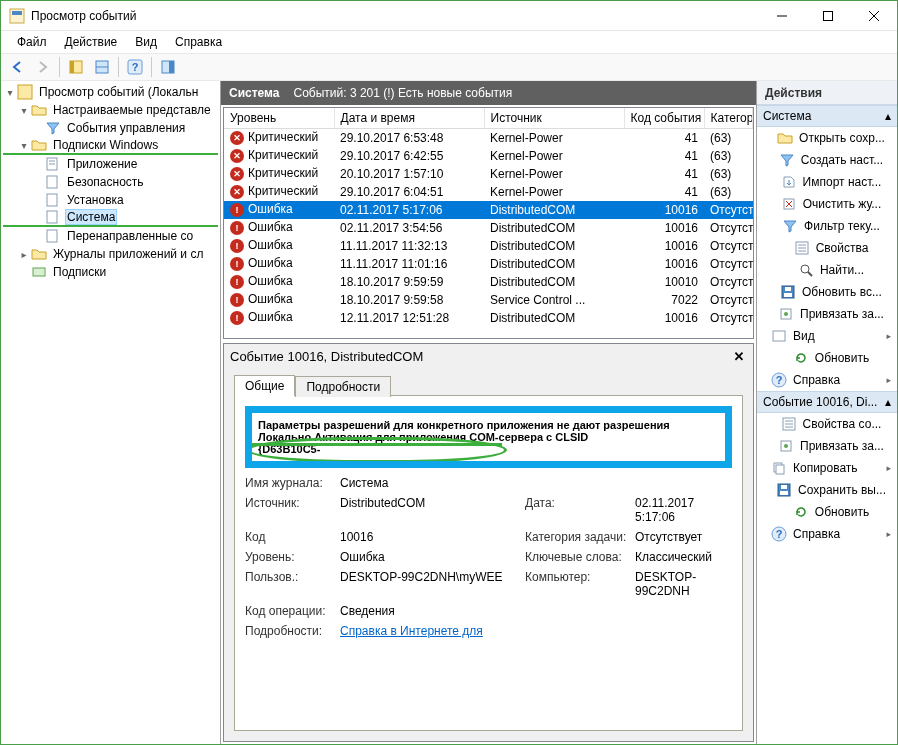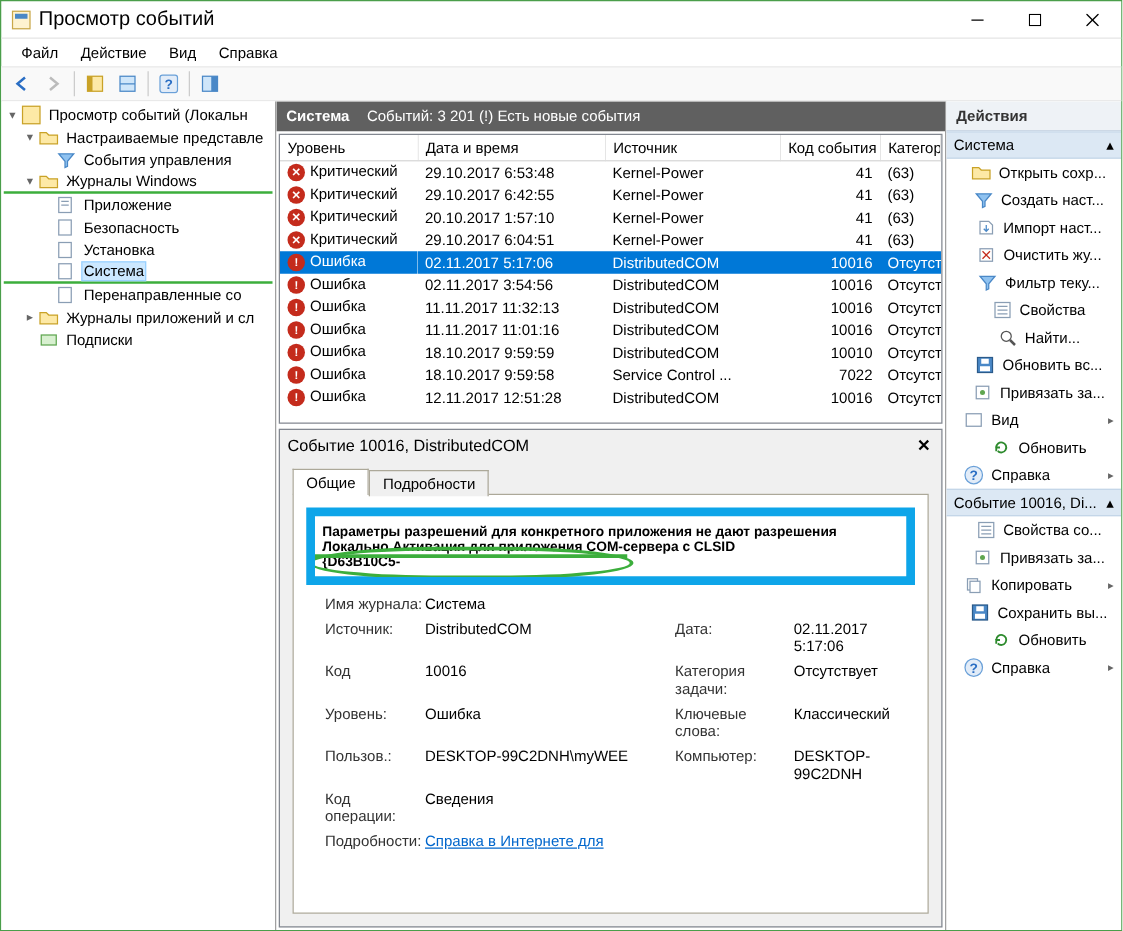--- a/index.html
+++ b/index.html
@@ -2,21 +2,21 @@
 <html><head>
 <meta charset="utf-8">
 <style>
 * { box-sizing: border-box; }
 body { margin: 0; font-family: "Segoe UI", Tahoma, sans-serif; font-size: 12px; background: #fff; overflow: hidden; }
 .window { width: 898px; height: 745px; border: 1px solid #4a9e4a; display: flex; flex-direction: column; background: #fff; }
 
 
 .titlebar { height: 30px; display: flex; align-items: center; padding: 0 0 0 8px; border-bottom: 1px solid #e5e5e5; }
 .titlebar .title-icon { width: 16px; height: 16px; margin-right: 6px; }
-.titlebar .title { flex: 1; font-size: 16px; }
+.titlebar .title { flex: 1; font-size: 12px; }
 .titlebar .win-btn { width: 46px; height: 30px; display: flex; align-items: center; justify-content: center; }
 
 
 .menubar { height: 22px; display: flex; align-items: center; padding: 0 8px; gap: 2px; }
 .menubar .mi { padding: 2px 8px; }
 
 
 .toolbar { height: 28px; display: flex; align-items: center; padding: 0 4px; gap: 2px; border-top: 1px solid #e9e9e9; border-bottom: 1px solid #e9e9e9; background: #f9f9f9; }
 .tool-btn { width: 24px; height: 24px; display: flex; align-items: center; justify-content: center; border: 1px solid transparent; }
 .tool-sep { width: 1px; height: 20px; background: #ccc; margin: 0 2px; }
@@ -65,21 +65,21 @@
 .tab { padding: 3px 10px; background: #fff; border: 1px solid #aca899; border-bottom: none; font-size: 12px; position: relative; top: 1px; }
 .tab.inactive { background: #f0f0f0; top: 2px; }
 .tab-body { flex: 1; margin: 0 10px 10px 10px; border: 1px solid #aca899; background: #fff; padding: 10px; overflow: auto; display: flex; flex-direction: column; gap: 8px; }
 
 .desc-box { border: 7px solid #0ea5e9; padding: 6px; font-size: 11px; max-height: 76px; overflow: auto; position: relative; font-weight: bold; }
 .desc-box::-webkit-scrollbar { width: 17px; }
 .desc-box::-webkit-scrollbar-track { background: #f0f0f0; }
 .desc-box::-webkit-scrollbar-thumb { background: #cdcdcd; }
 
 .detail-grid { display: grid; grid-template-columns: 95px 185px 110px auto; row-gap: 6px; font-size: 12px; }
-.dg-label { color: #333; margin-left: 15px; }
+.dg-label { color: #333; }
 .dg-val { color: #000; }
 .link { color: #0066cc; text-decoration: underline; cursor: pointer; }
 
 
 .actions-pane { width: 140px; display: flex; flex-direction: column; overflow: hidden; }
 .actions-title { height: 24px; background: #eef2f6; border-bottom: 1px solid #ccd8e6; display: flex; align-items: center; padding: 0 8px; font-size: 12px; font-weight: bold; color: #333; }
 .actions-body { flex: 1; overflow: auto; border: 0; }
 .action-group-head { background: #dce8f4; padding: 3px 6px; font-size: 12px; display: flex; justify-content: space-between; align-items: center; border-top: 1px solid #c4d6e8; border-bottom: 1px solid #c4d6e8; }
 .action-item { display: flex; align-items: center; padding: 3px 6px 3px 14px; gap: 6px; font-size: 12px; white-space: nowrap; overflow: hidden; justify-content: center; }
 .action-icon { width: 16px; height: 16px; flex-shrink: 0; display: flex; align-items: center; justify-content: center; }
@@ -198,21 +198,21 @@
             </span>
           <span class="tree-label">События управления</span>
         </div>
         <div class="tree-node underlined" style="padding-left:14px">
           <span class="tree-tw">▾</span>
           <span class="tree-icon">
               <svg width="16" height="16">
                 <path d="M1 4h5l2 2h7v7H1z" fill="#fde9a6" stroke="#c9a227"></path>
               </svg>
             </span>
-          <span class="tree-label">Журналы Windows</span>
+          <span class="tree-label">Подписки Windows</span>
         </div>
         <div class="tree-node" style="padding-left:42px">
           <span class="tree-icon">
               <svg width="16" height="16">
                 <rect x="2" y="2" width="10" height="12" fill="#fff" stroke="#8a9eb4"></rect>
                 <line x1="4" y1="5" x2="10" y2="5" stroke="#8a9eb4"></line>
                 <line x1="4" y1="8" x2="10" y2="8" stroke="#8a9eb4"></line>
               </svg>
             </span>
           <span class="tree-label">Приложение</span>

